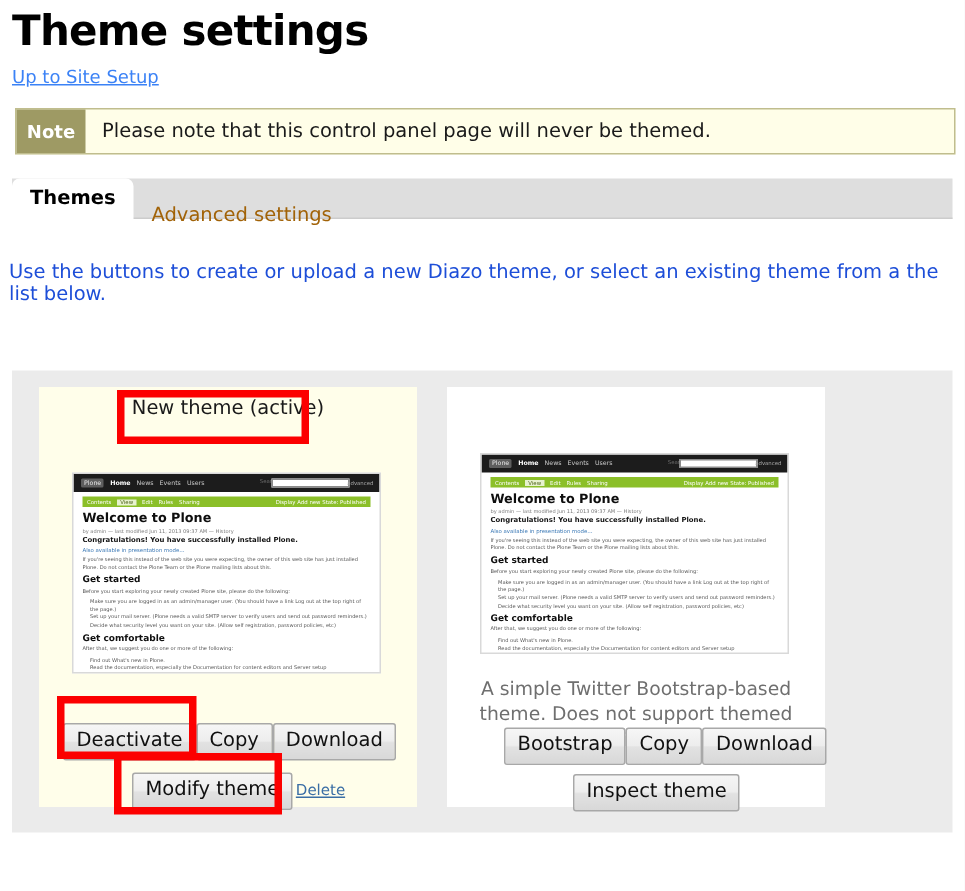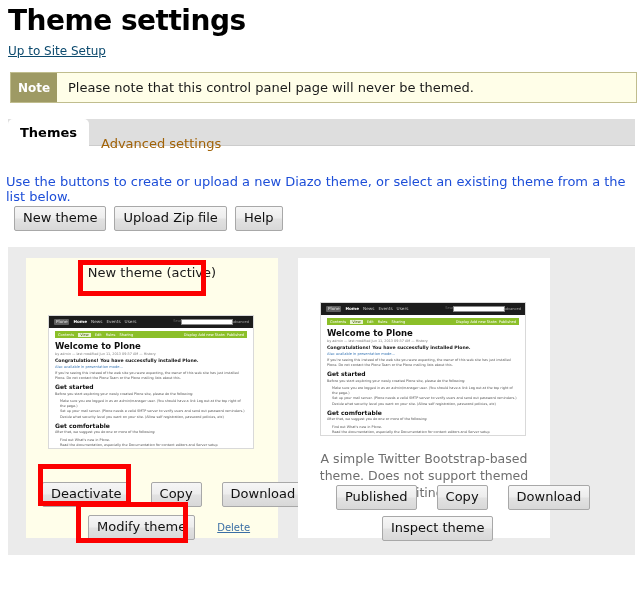--- a/index.html
+++ b/index.html
@@ -26,21 +26,21 @@
     color: #000000;
     letter-spacing: -0.5px;
     line-height: 30px;
     margin: 0;
     font-family: "DejaVu Sans", "Liberation Sans", sans-serif;
   }
   .up-link {
     position: absolute;
     left: 8px; top: 44px;
     font-size: 12px;
-    color: #0c4a6e;
+    color: #3b82f6;
     text-decoration: underline;
     cursor: pointer;
   }
 
   
   .note-bar {
     position: absolute;
     left: 10px; top: 72px;
     width: 627px; height: 31px;
     background: #fffee8;
@@ -247,21 +247,21 @@
   .t-strong { font-size: 4.6px; font-weight: bold; color: #121212; margin-bottom: 1.5px; }
   .t-blue { font-size: 3.6px; color: #3a78b5; margin-bottom: 2.5px; }
   .t-p { font-size: 3.4px; color: #555555; line-height: 4.6px; margin-bottom: 3px; }
   .t-h2 { font-size: 6px; font-weight: bold; color: #101010; margin: 2px 0 1.5px 0; }
   .t-li { font-size: 3.4px; color: #555; line-height: 4.6px; padding-left: 5px; margin-bottom: 1px; }
 
   
   .card-btnrow {
     position: absolute;
     display: flex;
-    gap: 20px;
+    gap: 0;
     align-items: flex-start;
   }
   .row-a1 { left: 16px; top: 224px; }
   .row-a2 { left: 62px; top: 257px; align-items: center; justify-content: flex-end; }
   .row-b1 { left: 38px; top: 227px; }
   .row-b2 { left: 84px; top: 258px; }
 
   .delete-link {
     font-size: 10px;
     color: #3a6ea5;
@@ -295,25 +295,20 @@
     <div class="note-text">Please note that this control panel page will never be themed.</div>
   </div>
 
   <div class="tabbar">
     <div class="tab active">Themes</div>
     <div class="tab inactive">Advanced settings</div>
   </div>
 
   <div class="intro-text">Use the buttons to create or upload a new Diazo theme, or select an existing theme from a the list below.</div>
 
-  <div class="toolbar">
-    <button class="btn">New theme</button>
-    <button class="btn">Upload Zip file</button>
-    <button class="btn">Help</button>
-  </div>
 
   <div class="themes-panel">
 
     <div class="theme-card card-active">
       <div class="card-title">New theme (active)</div>
 
       <div class="thumb thumb-a">
         <div class="t-topbar">
           <span class="t-logo">Plone</span>
           <span class="t-navword cur">Home</span>
@@ -398,21 +393,21 @@
           <div class="t-p">After that, we suggest you do one or more of the following:</div>
           <div class="t-li">Find out What's new in Plone.</div>
           <div class="t-li">Read the documentation, especially the Documentation for content editors and Server setup recommendations.</div>
 
         </div>
       </div>
 
       <div class="card-desc">A simple Twitter Bootstrap-based theme. Does not support themed editing.</div>
 
       <div class="card-btnrow row-b1">
-        <button class="btn">Published</button>
+        <button class="btn">Bootstrap</button>
         <button class="btn">Copy</button>
         <button class="btn">Download</button>
       </div>
       <div class="card-btnrow row-b2">
         <button class="btn">Inspect theme</button>
       </div>
     </div>
 
   </div>
 

